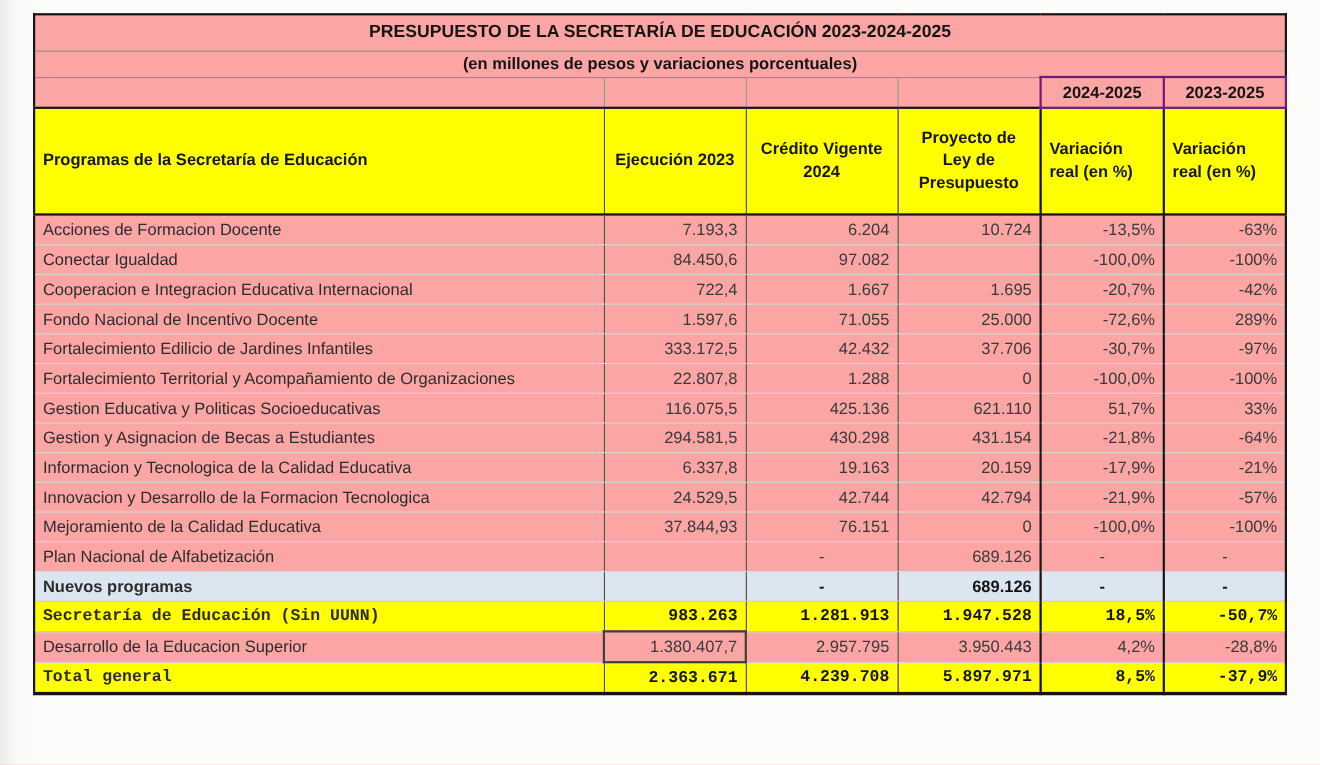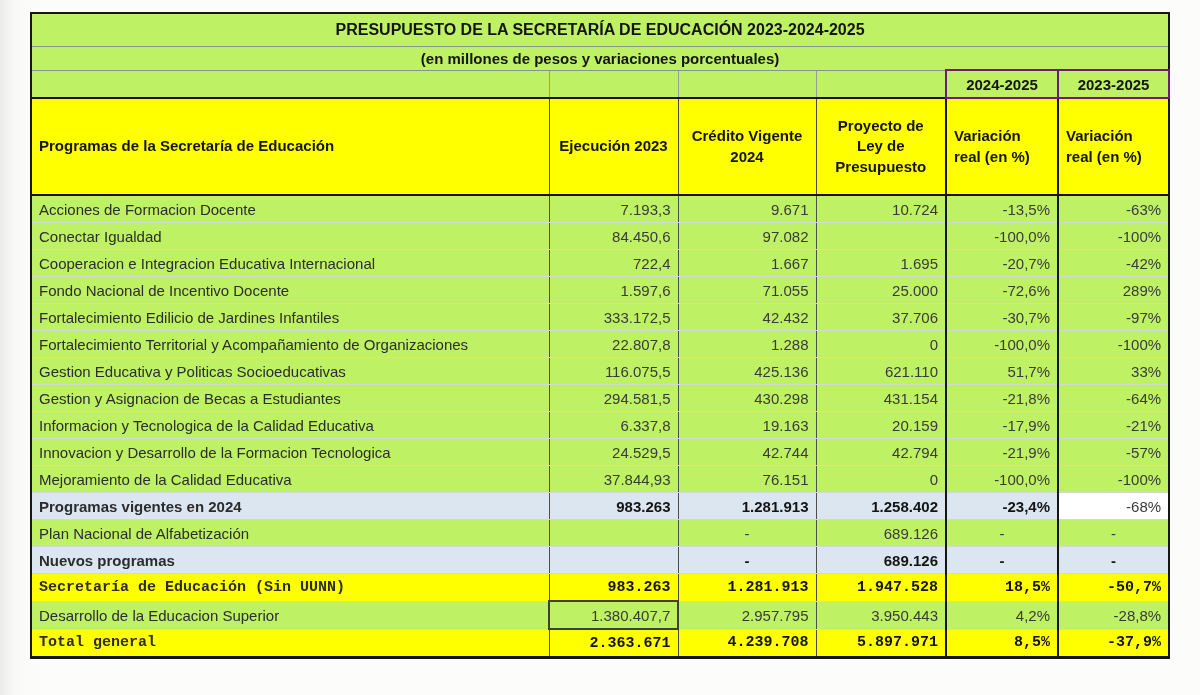--- a/index.html
+++ b/index.html
@@ -19,21 +19,21 @@
     inset: 0;
     background: linear-gradient(90deg, #ebebe9 0px, #f9f9f7 14px, #fcfcfb 40px);
   }
   table.budget {
     position: absolute;
     left: 30px;
     top: 12px;
     width: 1138px;
     border-collapse: collapse;
     table-layout: fixed;
-    background: #bef264;
+    background: #fca5a5;
     border: 2px solid #161616;
     border-bottom-width: 3px;
   }
   td, th {
     padding: 0 7px;
     font-size: 15px;
     color: #2c2c2c;
     overflow: hidden;
   }
   
@@ -154,21 +154,21 @@
       <th class="ac vr-thin">Crédito Vigente 2024</th>
       <th class="ac vr-thick">Proyecto de Ley de Presupuesto</th>
       <th class="al vr-thick">Variación real (en %)</th>
       <th class="al">Variación real (en %)</th>
     </tr>
   </tbody>
   <tbody>
       <tr class="data normal">
         <td class="name vr-thin">Acciones de Formacion Docente</td>
         <td class="num vr-thin">7.193,3</td>
-        <td class="num vr-thin">9.671</td>
+        <td class="num vr-thin">6.204</td>
         <td class="num vr-thick">10.724</td>
         <td class="num vr-thick">-13,5%</td>
         <td class="num ">-63%</td>
       </tr>
       <tr class="data normal">
         <td class="name vr-thin">Conectar Igualdad</td>
         <td class="num vr-thin">84.450,6</td>
         <td class="num vr-thin">97.082</td>
         <td class="num vr-thick"></td>
         <td class="num vr-thick">-100,0%</td>
@@ -238,28 +238,20 @@
         <td class="num vr-thick">-21,9%</td>
         <td class="num ">-57%</td>
       </tr>
       <tr class="data normal">
         <td class="name vr-thin">Mejoramiento de la Calidad Educativa</td>
         <td class="num vr-thin">37.844,93</td>
         <td class="num vr-thin">76.151</td>
         <td class="num vr-thick">0</td>
         <td class="num vr-thick">-100,0%</td>
         <td class="num ">-100%</td>
-      </tr>
-      <tr class="data subtotal">
-        <td class="name vr-thin">Programas vigentes en 2024</td>
-        <td class="num vr-thin">983.263</td>
-        <td class="num vr-thin">1.281.913</td>
-        <td class="num vr-thick">1.258.402</td>
-        <td class="num vr-thick">-23,4%</td>
-        <td class="num  plain">-68%</td>
       </tr>
       <tr class="data normal">
         <td class="name vr-thin">Plan Nacional de Alfabetización</td>
         <td class="num vr-thin"></td>
         <td class="dash vr-thin">-</td>
         <td class="num vr-thick">689.126</td>
         <td class="dash vr-thick">-</td>
         <td class="dash ">-</td>
       </tr>
       <tr class="data subtotal">

